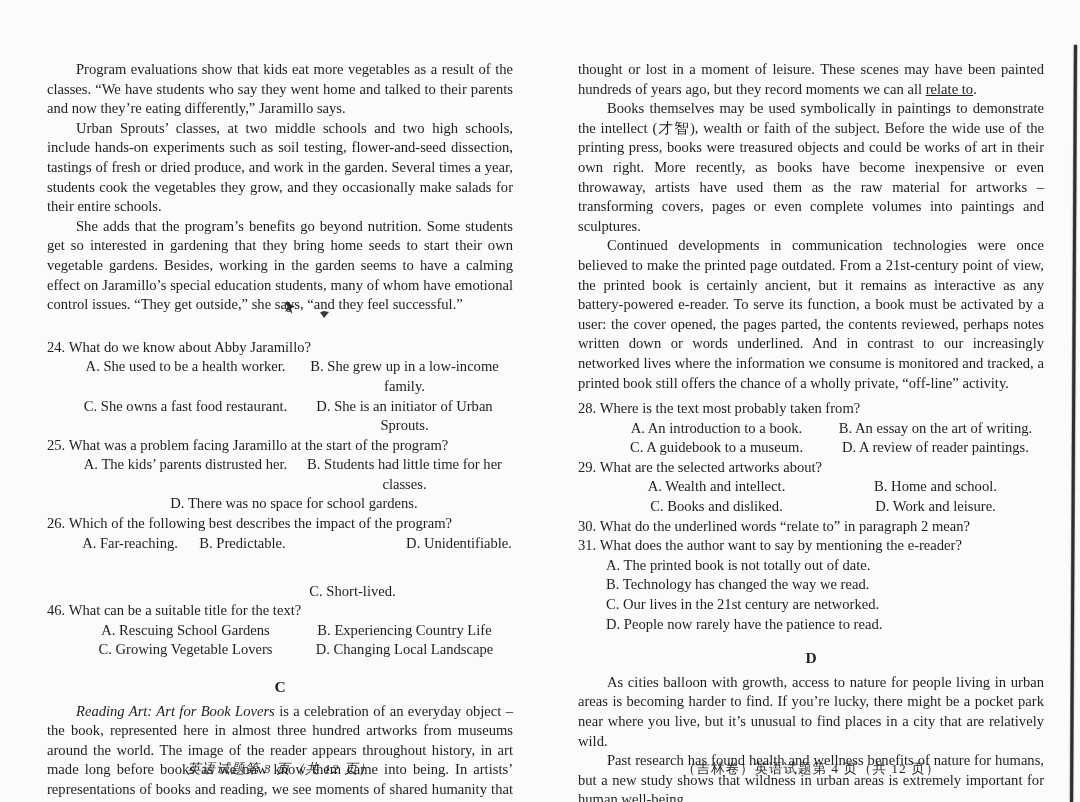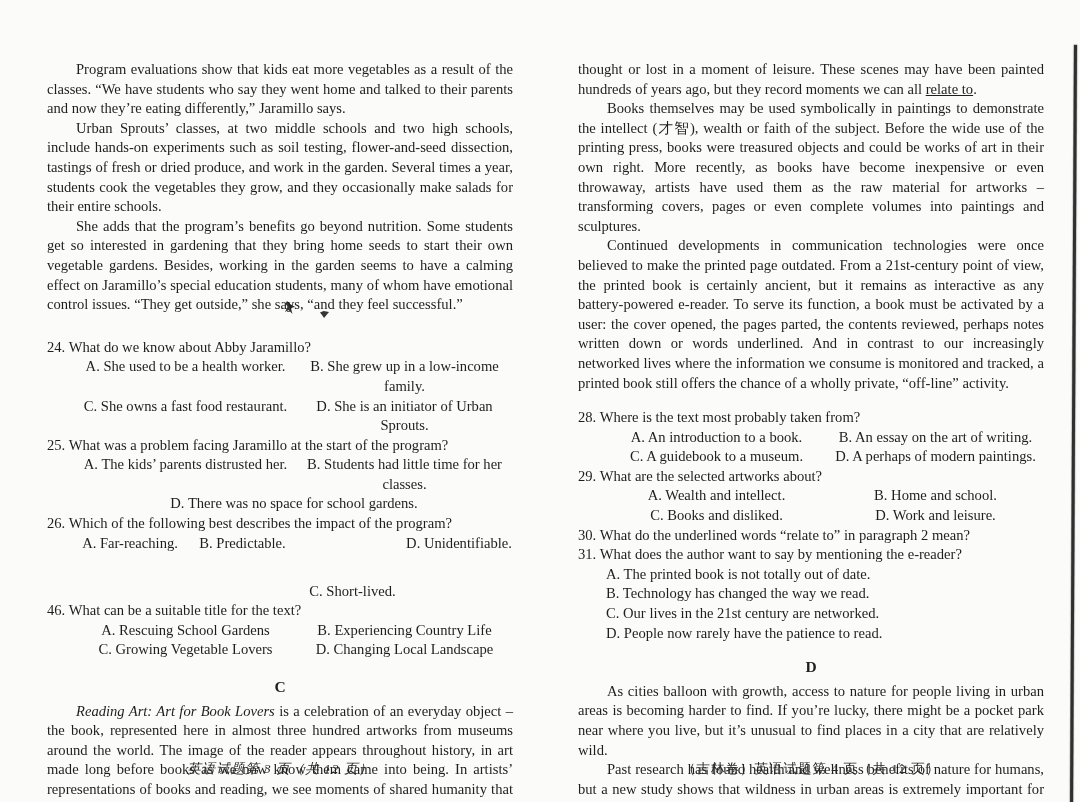--- a/index.html
+++ b/index.html
@@ -12,21 +12,21 @@
   .page{
     position:absolute;top:60px;width:466px;
     font-size:14.6px;line-height:19.6px;text-align:justify;
   }
   #page-left{left:47px;}
   #page-right{left:578px;}
   p{margin:0;text-indent:29px;}
   p.noindent{text-indent:0;}
   .ul{text-decoration:underline;}
   .questions{margin-top:23px;text-align:left;}
-  .questions-tight{margin-top:15px;text-align:left;}
+  .questions-tight{margin-top:6px;text-align:left;}
   .q-text{text-align:left;}
   .opts{display:flex;padding-left:28px;text-align:center;}
   .opt-half{width:221px;flex:0 0 auto;}
   .opt-rest{flex:1 1 auto;}
   .opt-line{padding-left:28px;text-align:left;}
   .q26-a{width:110px;flex:0 0 auto;}
   .q26-b{width:115px;flex:0 0 auto;}
   .q26-c{width:105px;flex:0 0 auto;margin-top:48px;}
   .q30-a{width:108px;flex:0 0 auto;}
   .q30-b{width:112px;flex:0 0 auto;}
@@ -117,21 +117,21 @@
   <p>Continued developments in communication technologies were once believed to make the printed page outdated. From a 21st-century point of view, the printed book is certainly ancient, but it remains as interactive as any battery-powered e-reader. To serve its function, a book must be activated by a user: the cover opened, the pages parted, the contents reviewed, perhaps notes written down or words underlined. And in contrast to our increasingly networked lives where the information we consume is monitored and tracked, a printed book still offers the chance of a wholly private, “off-line” activity.</p>
 
   <div class="questions-tight">
     <div class="q-text">28. Where is the text most probably taken from?</div>
     <div class="opts">
       <span class="opt-half">A. An introduction to a book.</span>
       <span class="opt-rest">B. An essay on the art of writing.</span>
     </div>
     <div class="opts">
       <span class="opt-half">C. A guidebook to a museum.</span>
-      <span class="opt-rest">D. A perhaps of modern paintings.</span>
+      <span class="opt-rest">D. A review of reader paintings.</span>
     </div>
 
     <div class="q-text">29. What are the selected artworks about?</div>
     <div class="opts">
       <span class="opt-half">A. Wealth and intellect.</span>
       <span class="opt-rest">B. Home and school.</span>
     </div>
     <div class="opts">
       <span class="opt-half">C. Books and disliked.</span>
       <span class="opt-rest">D. Work and leisure.</span>

